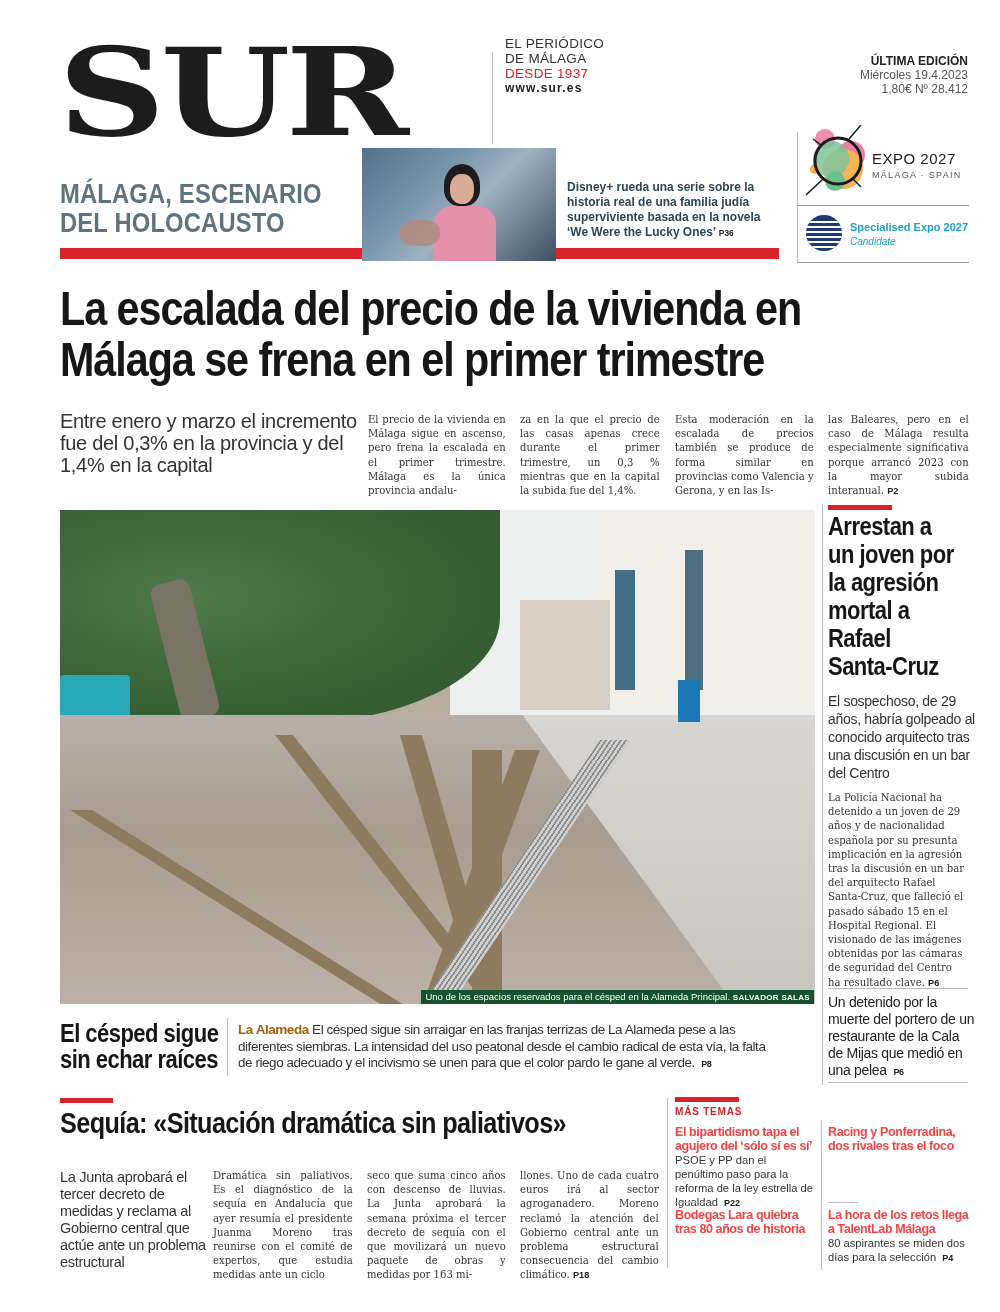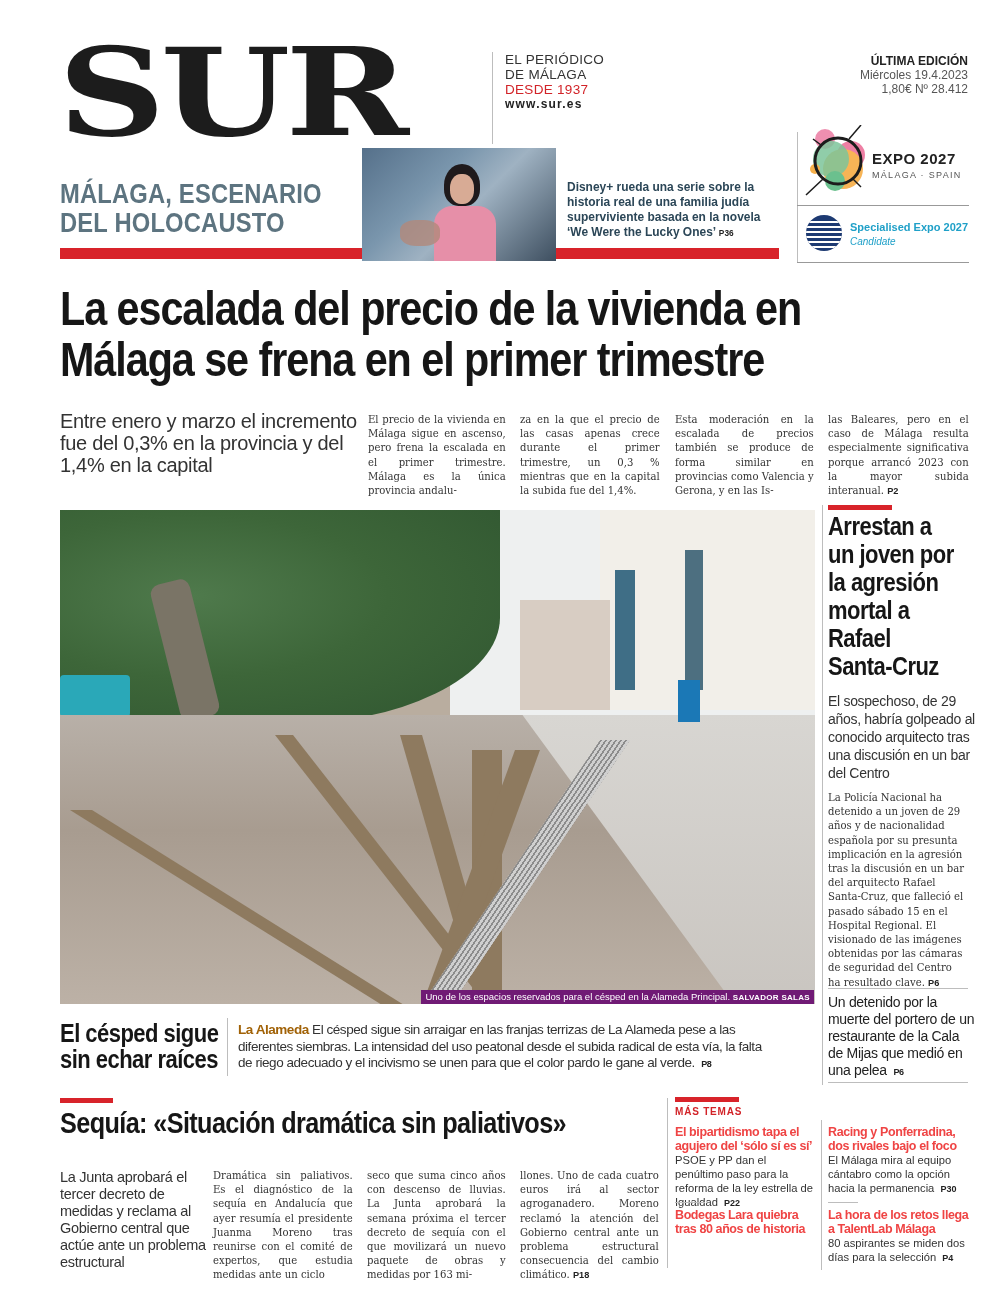--- a/index.html
+++ b/index.html
@@ -3,31 +3,31 @@
 <meta charset="utf-8">
 <style>
   * { box-sizing: border-box; margin: 0; padding: 0; }
   html, body { width: 1000px; height: 1312px; background: #ffffff; overflow: hidden; }
   body { position: relative; font-family: "Liberation Sans", sans-serif; color: #1a1a1a; }
   .abs { position: absolute; }
 
   
   .logo { left: 58px; top: 42px; width: 392px; height: 100px; font-family: "DejaVu Serif", serif; font-weight: 900; font-size: 122px; line-height: 100px; letter-spacing: -4px; color: #1c1c1c; transform: scaleX(1.22); transform-origin: left top; }
   .mast-divider { left: 492px; top: 52px; width: 1px; height: 92px; background: #bdbdbd; }
-  .mast-info { left: 505px; top: 52px; font-size: 13.5px; line-height: 15px; color: #333; letter-spacing: 0.3px; }
+  .mast-info { left: 505px; top: 36px; font-size: 13.5px; line-height: 15px; color: #333; letter-spacing: 0.3px; }
   .mast-info .red { color: #d22328; }
   .mast-info .web { font-weight: bold; font-size: 12px; letter-spacing: 1.2px; color: #222; }
 
   .edition { right: 32px; top: 54px; text-align: right; font-size: 12px; line-height: 14px; color: #555; }
   .edition .ttl { font-weight: bold; color: #222; font-size: 12px; }
 
   
   .expo-box { left: 797px; top: 132px; width: 172px; height: 130px; border-left: 1px solid #bdbdbd; }
   .expo-logo { left: 803px; top: 125px; width: 70px; height: 72px; }
-  .expo-title { left: 872px; top: 150px; font-size: 15px; letter-spacing: 0.5px; color: #222; font-weight: bold; }
+  .expo-title { left: 872px; top: 150px; font-size: 15px; letter-spacing: 0.5px; color: #222; }
   .expo-sub { left: 872px; top: 170px; font-size: 9px; letter-spacing: 1.3px; color: #555; }
   .expo-hr1 { left: 797px; top: 205px; width: 172px; height: 1px; background: #999; }
   .expo-hr2 { left: 797px; top: 262px; width: 172px; height: 1px; background: #999; }
   .candidate-logo { left: 806px; top: 215px; width: 36px; height: 36px; border-radius: 50%; overflow: hidden; background: #1d3a72; }
   .candidate-logo span { position: absolute; left: 0; width: 36px; height: 2px; background: #fff; }
   .cand-title { left: 850px; top: 221px; font-size: 11px; font-weight: bold; color: #1fa0c8; }
   .cand-sub { left: 850px; top: 236px; font-size: 10px; font-style: italic; color: #1fa0c8; }
 
   
   .teaser-head { left: 60px; top: 180px; font-size: 27px; font-weight: bold; line-height: 29px; color: #5d7480; letter-spacing: 0.2px; transform: scaleX(0.88); transform-origin: left top; }
@@ -59,21 +59,21 @@
   .photo .buildings { position: absolute; left: 540px; top: 0; width: 215px; height: 200px; background: #f2efe9; }
   .photo .buildings2 { position: absolute; left: 460px; top: 90px; width: 90px; height: 110px; background: #d8cdc3; }
   .photo .glass { position: absolute; left: 555px; top: 60px; width: 20px; height: 120px; background: #3f6e86; }
   .photo .glass2 { position: absolute; left: 625px; top: 40px; width: 18px; height: 140px; background: #4d6f80; }
   .photo .bus { position: absolute; left: 0; top: 165px; width: 70px; height: 42px; background: #2aa8b8; border-radius: 4px; }
   .photo .ground { position: absolute; left: 0; top: 205px; width: 755px; height: 289px; background: linear-gradient(180deg, #b8b0a8 0%, #a89c90 40%, #bcb1a6 100%); }
   .photo .groundR { position: absolute; left: 430px; top: 205px; width: 325px; height: 289px; background: linear-gradient(180deg, #d8d6d2 0%, #c9c5c0 100%); clip-path: polygon(10% 0, 100% 0, 100% 100%, 75% 100%); }
   .photo .strip { position: absolute; background: #8e7a5f; }
   .photo .grate { position: absolute; background: repeating-linear-gradient(90deg, #8c8c8c 0 2px, #cfcfcf 2px 5px); }
   .photo .bin { position: absolute; left: 618px; top: 170px; width: 22px; height: 42px; background: #1b78b6; }
-  .caption { right: 186px; top: 990px; background: #701a75; color: #fff; font-size: 9.5px; line-height: 13px; padding: 0 4px; white-space: nowrap; }
+  .caption { right: 186px; top: 990px; background: #14532d; color: #fff; font-size: 9.5px; line-height: 13px; padding: 0 4px; white-space: nowrap; }
   .caption b { font-size: 8px; letter-spacing: 0.3px; }
 
   
   .rc-border { left: 822px; top: 505px; width: 1px; height: 580px; background: #bdbdbd; }
   .rc-redtop { left: 828px; top: 505px; width: 64px; height: 5px; background: #d8232a; }
   .rc-head { left: 828px; top: 512px; width: 150px; font-size: 25px; font-weight: bold; line-height: 28px; letter-spacing: -0.6px; color: #161616; transform: scaleX(0.88); transform-origin: left top; }
   .rc-sub { left: 828px; top: 692px; width: 150px; font-size: 14px; line-height: 18px; color: #333; letter-spacing: -0.3px; }
   .rc-body { left: 828px; top: 790px; width: 143px; font-family: "DejaVu Serif", serif; font-size: 10.4px; line-height: 14.2px; color: #333; transform: scaleX(0.97); transform-origin: left top; }
   .rc-hr1 { left: 828px; top: 988px; width: 140px; height: 1px; background: #bdbdbd; }
   .rc-brief { left: 828px; top: 994px; width: 148px; font-size: 14px; line-height: 17px; color: #222; letter-spacing: -0.3px; }
@@ -207,21 +207,21 @@
 <div class="abs rc-body"><span>La Policía Nacional ha detenido a un joven de 29 años y de nacionalidad española por su presunta implicación en la agresión tras la discusión en un bar del arquitecto Rafael Santa-Cruz, que falleció el pasado sábado 15 en el Hospital Regional. El visionado de las imágenes obtenidas por las cámaras de seguridad del Centro ha resultado clave.</span> <span class="bref">P6</span></div>
 <div class="abs rc-hr1"></div>
 <div class="abs rc-brief"><span>Un detenido por la muerte del portero de un restaurante de la Cala de Mijas que medió en una pelea</span> <span class="pref">P6</span></div>
 <div class="abs rc-hr2"></div>
 
 <div class="abs ces-head">
   <div>El césped sigue</div>
   <div>sin echar raíces</div>
 </div>
 <div class="abs ces-divider"></div>
-<div class="abs ces-text"><span class="kicker">La Alameda</span> <span>El césped sigue sin arraigar en las franjas terrizas de La Alameda pese a las diferentes siembras. La intensidad del uso peatonal desde el subida radical de esta vía, la falta de riego adecuado y el incivismo se unen para que el color pardo le gane  al verde.</span> <span class="pref">P8</span></div>
+<div class="abs ces-text"><span class="kicker">La Alameda</span> <span>El césped sigue sin arraigar en las franjas terrizas de La Alameda pese a las diferentes siembras. La intensidad del uso peatonal desde el cambio radical de esta vía, la falta de riego adecuado y el incivismo se unen para que el color pardo le gane  al verde.</span> <span class="pref">P8</span></div>
 
 <div class="abs seq-red"></div>
 <div class="abs seq-head">Sequía: «Situación dramática sin paliativos»</div>
 <div class="abs seq-sub">La Junta aprobará el tercer decreto de medidas y reclama al Gobierno central que actúe ante un problema estructural</div>
 <div class="abs body-col s1">Dramática sin paliativos. Es el diagnóstico de la sequía en Andalucía que ayer resumía el presidente Juanma Moreno tras reunirse con el comité de expertos, que estudia medidas ante un ciclo</div>
 <div class="abs body-col s2">seco que suma cinco años con descenso de lluvias. La Junta aprobará la semana próxima el tercer decreto de sequía con el que movilizará un nuevo paquete de obras y medidas por 163 mi-</div>
 <div class="abs body-col s3"><span>llones. Uno de cada cuatro euros irá al sector agroganadero. Moreno reclamó la atención del Gobierno central ante un problema estructural consecuencia del cambio climático.</span> <span class="bref">P18</span></div>
 <div class="abs seq-vdiv"></div>
 
 <div class="abs mt-red"></div>
@@ -232,20 +232,19 @@
   <div class="mt-item-text"><span>PSOE y PP dan el penúltimo paso para la reforma de la ley estrella de Igualdad</span> <span class="pref">P22</span></div>
 </div>
 <div class="abs mt-hr mt-hr1"></div>
 <div class="abs mt2">
   <div class="mt-item-head">Bodegas Lara quiebra tras  80 años de historia</div>
 </div>
 
 <div class="abs mt-vdiv"></div>
 
 <div class="abs mt3">
-  <div class="mt-item-head">Racing y Ponferradina, dos rivales bajo el foco</div>
-  <div class="mt-item-text"><span>El Málaga mira al equipo cántabro como la opción hacia la permanencia</span> <span class="pref">P30</span></div>
+  <div class="mt-item-head">Racing y Ponferradina, dos rivales tras el foco</div>
 </div>
 <div class="abs mt-hr mt-hr2"></div>
 <div class="abs mt4">
   <div class="mt-item-head">La hora de los retos llega a TalentLab Málaga</div>
   <div class="mt-item-text"><span>80 aspirantes se miden dos días para la selección</span> <span class="pref">P4</span></div>
 </div>
 
 </body></html>

